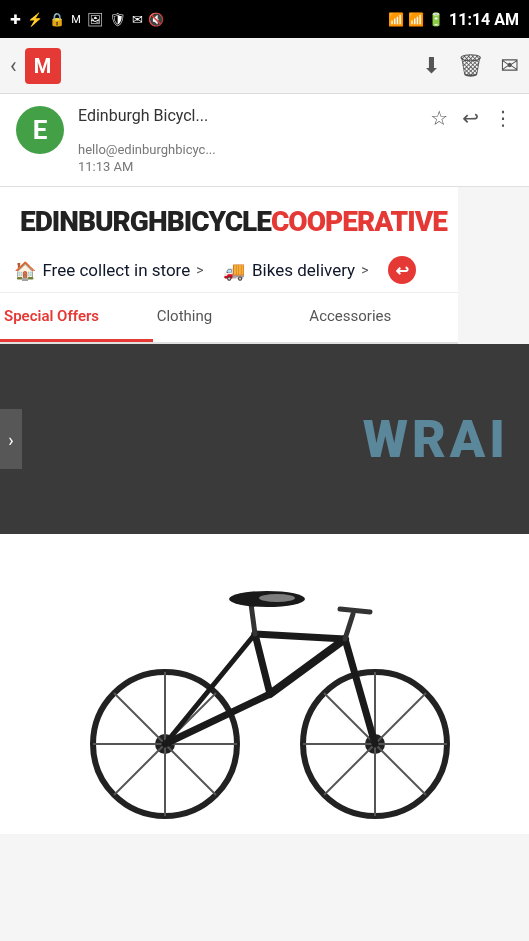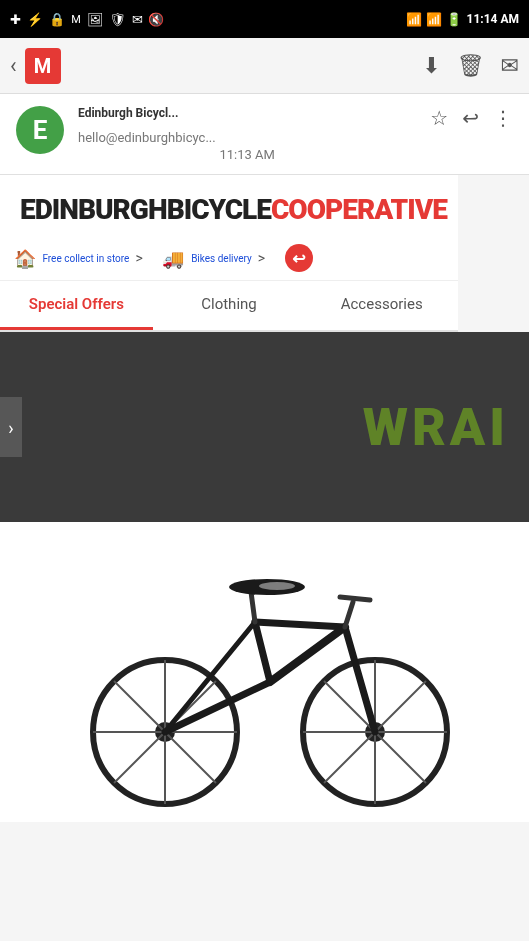--- a/index.html
+++ b/index.html
@@ -27,21 +27,21 @@
       align-items: center;
       gap: 6px;
     }
     .status-bar-right {
       display: flex;
       align-items: center;
       gap: 4px;
     }
     .status-time {
       color: #fff;
-      font-size: 12px;
+      font-size: 16px;
       font-weight: bold;
     }
     .status-icon {
       color: #fff;
       font-size: 13px;
     }
 
     
     .gmail-topbar {
       width: 529px;
@@ -104,34 +104,33 @@
       justify-content: center;
       color: #fff;
       font-size: 26px;
       font-weight: bold;
       flex-shrink: 0;
     }
     .email-info {
       flex: 1;
     }
     .email-sender {
-      font-size: 12px;
+      font-size: 16px;
       color: #333;
-      font-weight: 700;
+      font-weight: 400;
     }
     .email-from {
       font-size: 13px;
       color: #777;
-      margin-top: 10px;
+      margin-top: 17px;
     }
     .email-time {
       font-size: 13px;
       color: #777;
       margin-top: 2px;
-      text-align: center;
     }
     .email-actions {
       display: flex;
       align-items: center;
       gap: 14px;
       flex-shrink: 0;
     }
     .email-action-icon {
       color: #555;
       font-size: 20px;
@@ -187,38 +186,38 @@
       border-radius: 50%;
       background: #e53935;
       display: flex;
       align-items: center;
       justify-content: center;
       color: #fff;
       font-size: 16px;
       font-weight: bold;
     }
     .link-text {
-      font-size: 10px;
-      color: #1d4ed8;
+      font-size: 17px;
+      color: #0f172a;
     }
     .link-arrow {
       font-size: 14px;
       color: #555;
     }
 
     
     .nav-tabs {
       display: flex;
       background: #fff;
       border-bottom: 2px solid #e0e0e0;
     }
     .nav-tab {
       flex: 1;
       padding: 14px 4px;
-      text-align: center;
+      text-align: left;
       font-size: 15px;
       color: #555;
       border-bottom: 3px solid transparent;
       cursor: pointer;
       white-space: nowrap;
     }
     .nav-tab.active {
       color: #e53935;
       border-bottom: 3px solid #e53935;
       font-weight: 600;
@@ -232,21 +231,21 @@
       display: flex;
       align-items: center;
       justify-content: flex-end;
       padding-right: 20px;
       overflow: hidden;
       position: relative;
     }
     .hero-text {
       font-size: 52px;
       font-weight: 900;
-      color: #84cc16;
+      color: #7dd3fc;
       letter-spacing: 4px;
       opacity: 0.5;
       text-align: center;
     }
 
     
     .chevron-left {
       position: absolute;
       left: 0;
       top: 50%;

